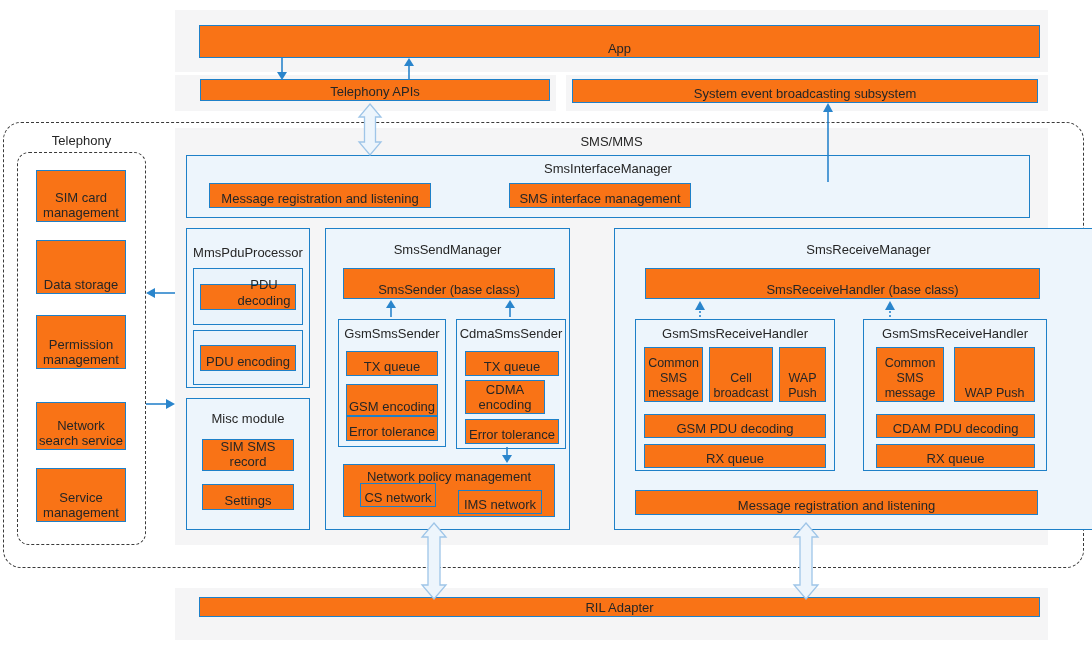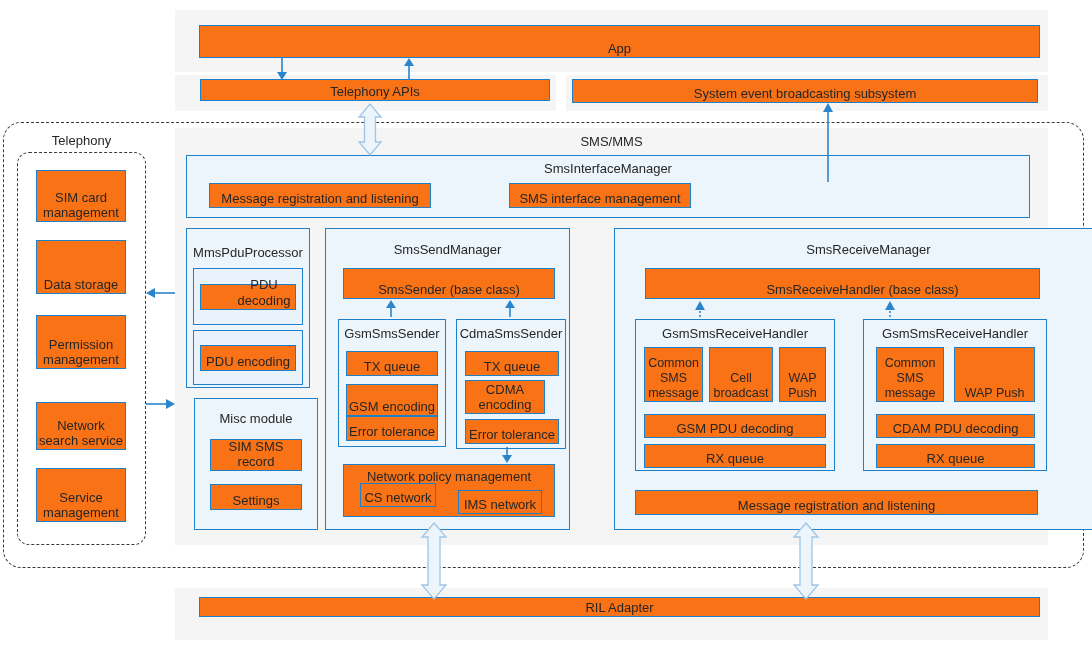--- a/index.html
+++ b/index.html
@@ -76,21 +76,21 @@
         <span>PDU decoding</span>
       </div>
     </div>
     <div class="subbox" style="left:6px;top:101px;width:110px;height:55px;">
       <div class="wbox" style="position:static;width:96px;height:26px;">
         <span>PDU encoding</span>
       </div>
     </div>
   </div>
 
-  <div class="module" style="left:194px;top:398px;width:124px;height:132px;">
+  <div class="module" style="left:186px;top:398px;width:124px;height:132px;">
     <div class="mtitle" style="top:12px;">Misc module</div>
     <div class="wbox" style="left:15px;top:40px;width:92px;height:32px;">
       <span>SIM SMS record</span>
     </div>
     <div class="wbox" style="left:15px;top:85px;width:92px;height:26px;">
       <span>Settings</span>
     </div>
   </div>
 
   <div class="module" style="left:325px;top:228px;width:245px;height:302px;">

